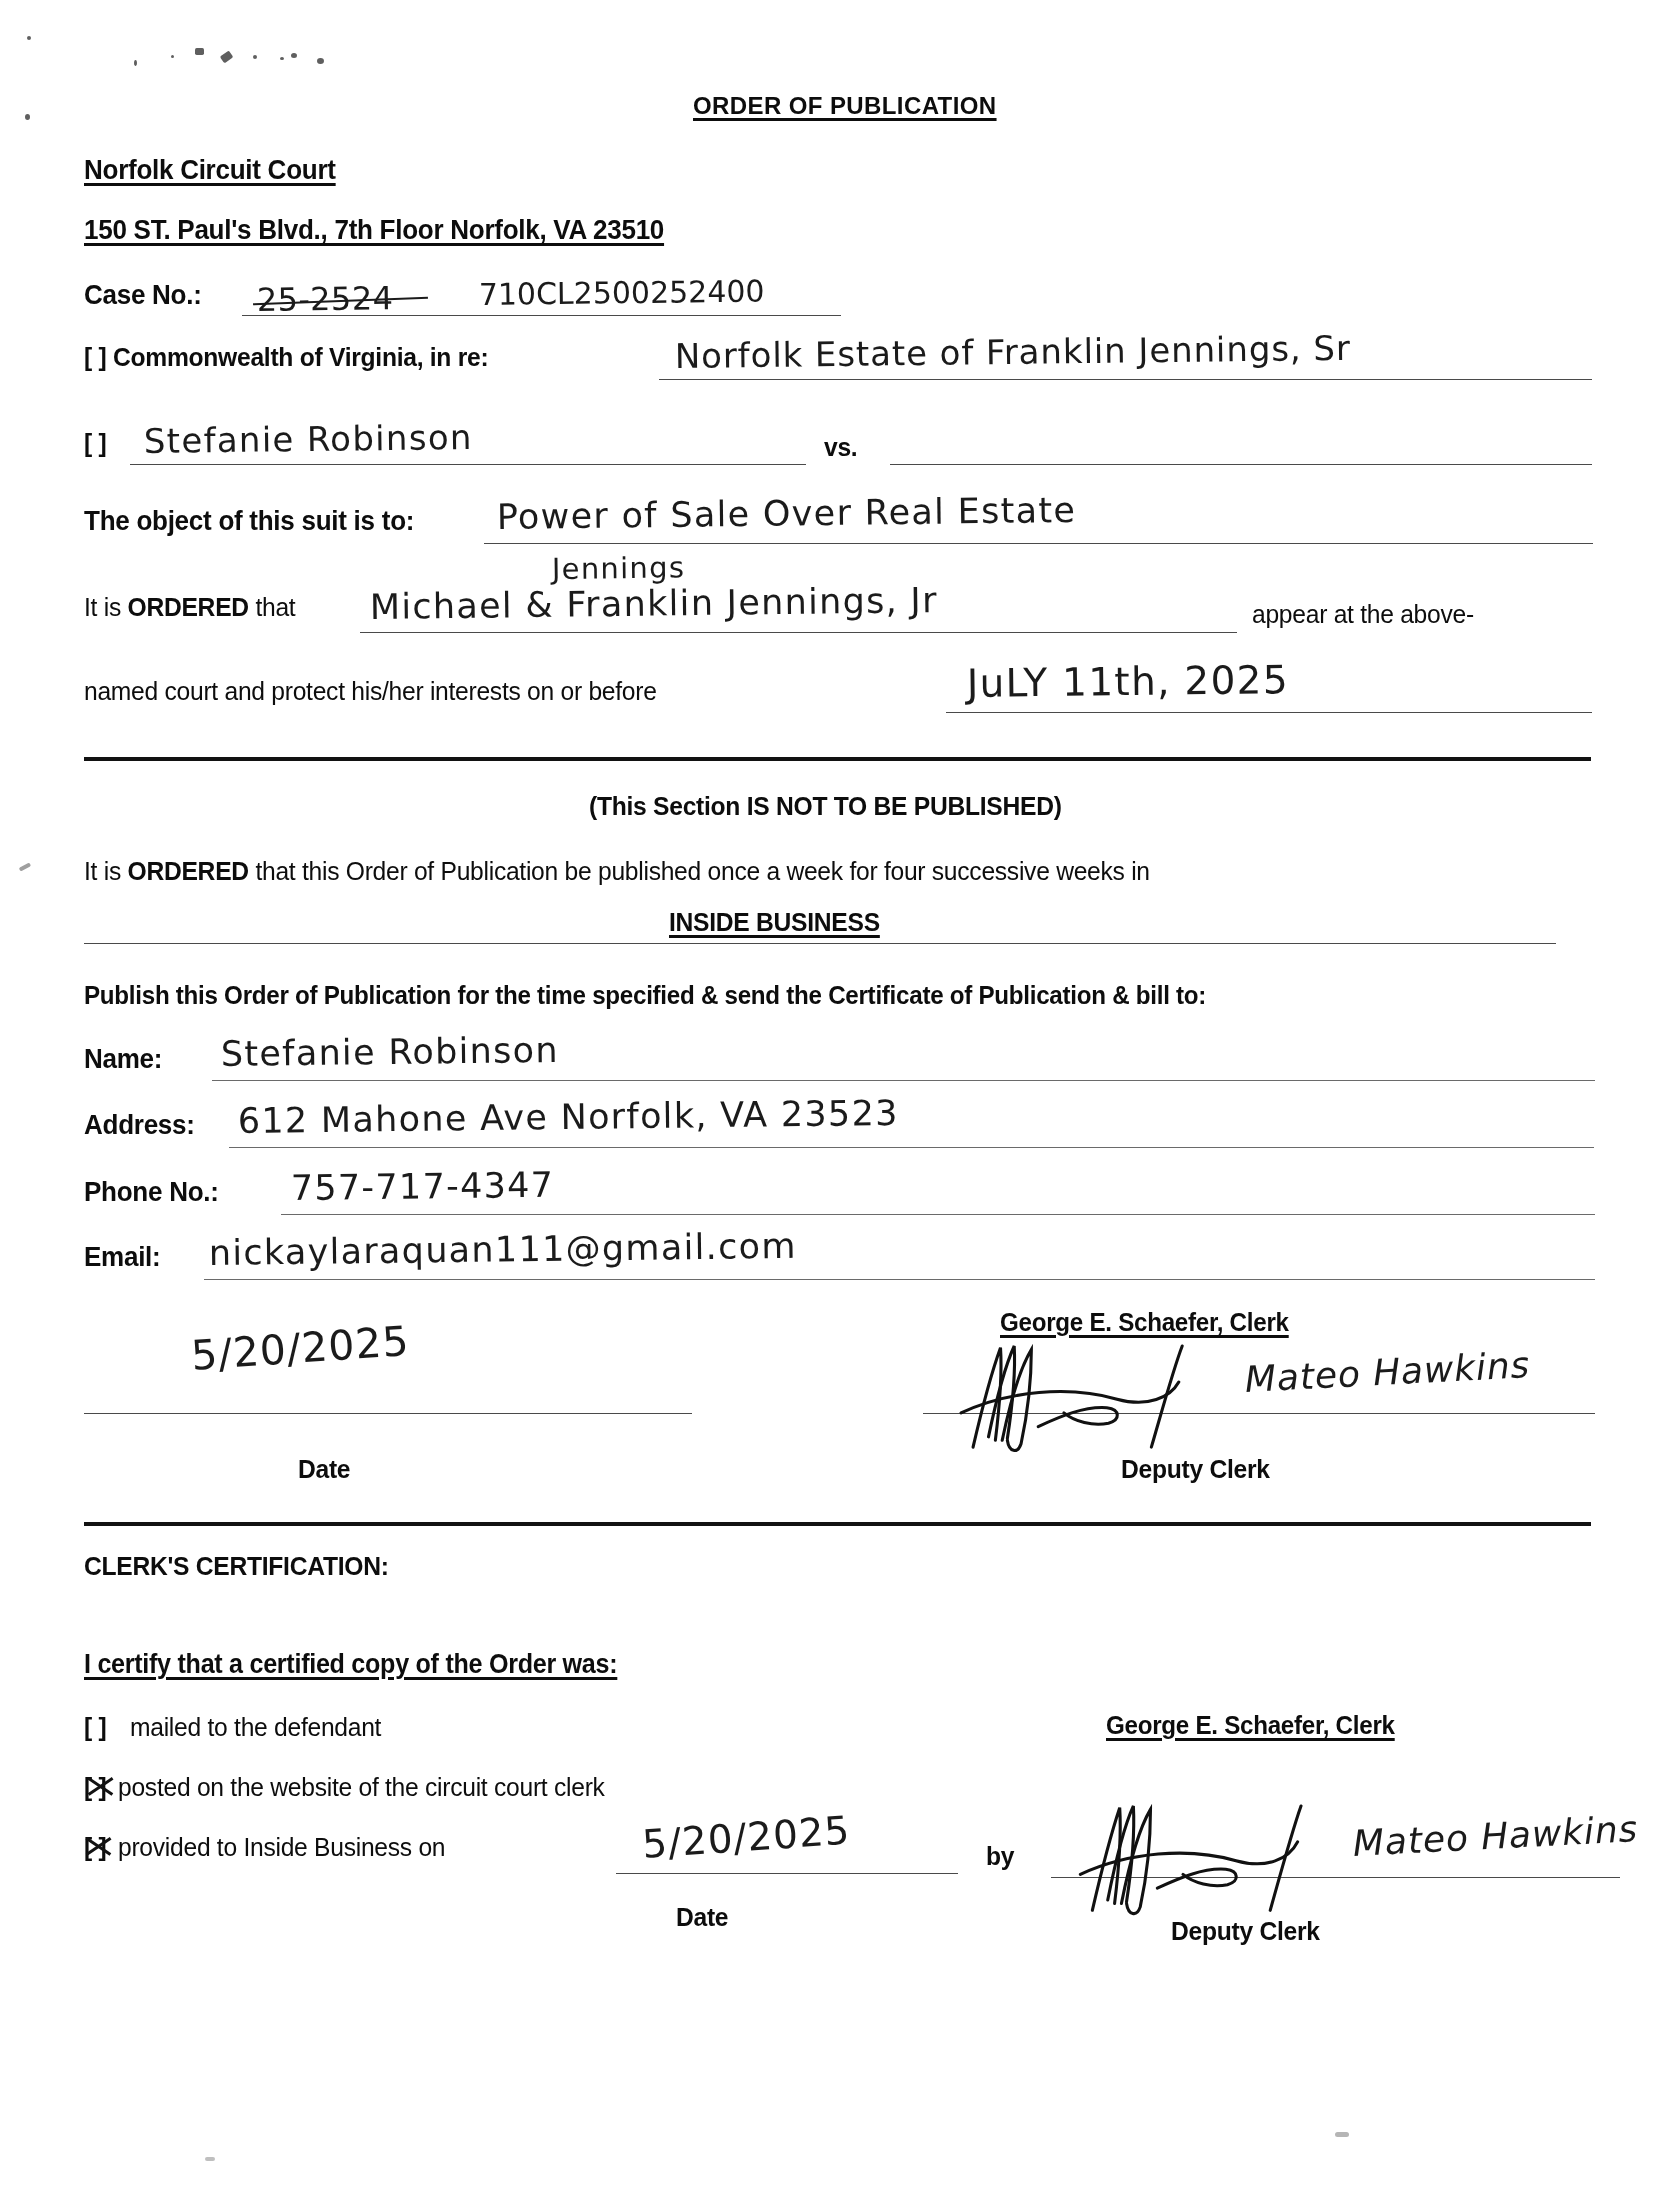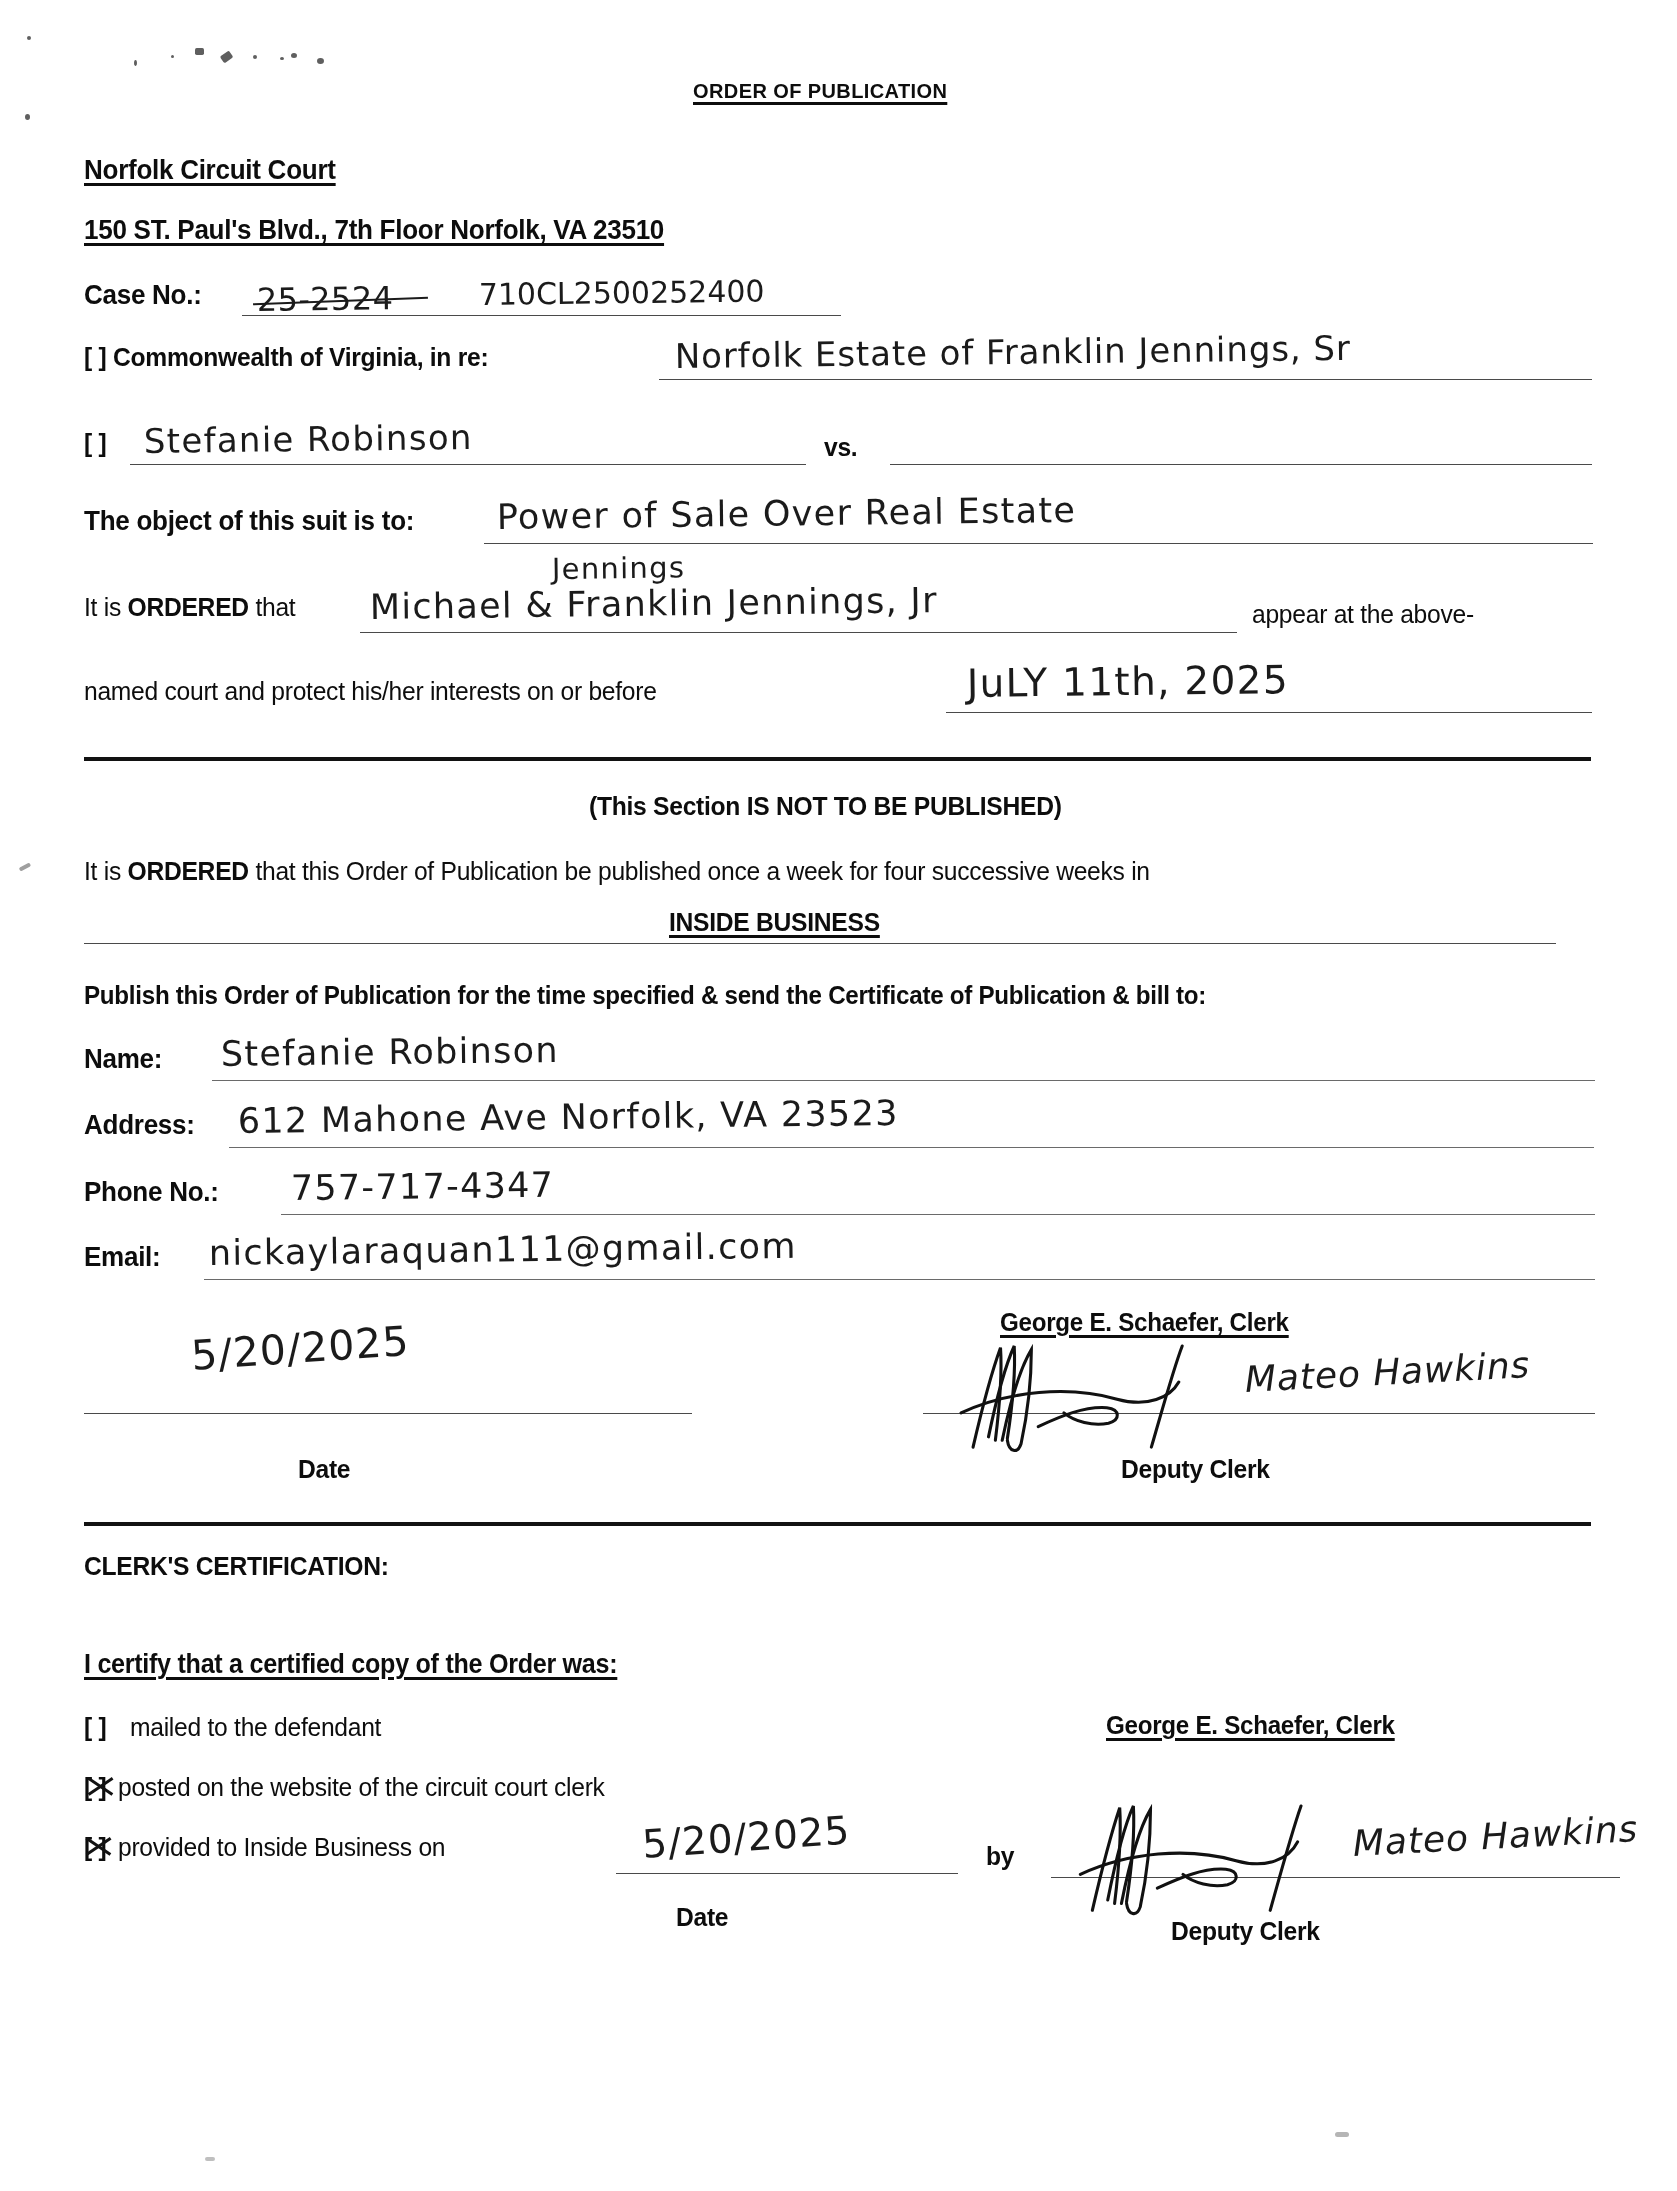--- a/index.html
+++ b/index.html
@@ -109,21 +109,21 @@
   <div class="speck" style="left:221px; top:53px;  width:11px; height:7.7px;  border-radius:1.7px; transform:rotate(-35deg);"></div>
   <div class="speck" style="left:253px; top:55px;  width:4.3px;  height:4.3px;"></div>
   <div class="speck" style="left:280px; top:57px;  width:4.3px;  height:3.4px;"></div>
   <div class="speck" style="left:291px; top:53px;  width:6px;  height:5.1px;"></div>
   <div class="speck" style="left:317px; top:58px;  width:6.8px;  height:6px;"></div>
   <div class="speck" style="left:25px;  top:114px; width:5.1px;  height:6px;"></div>
   <div class="speck" style="left:19px;  top:865px;width:12px; height:4.3px;  border-radius:1.7px; transform:rotate(-28deg); opacity:.45;"></div>
   <div class="speck" style="left:1335px;top:2132px;width:13.7px; height:5.1px;  border-radius:2.6px; opacity:.35;"></div>
   <div class="speck" style="left:205px; top:2157px;width:10.3px; height:4.3px;  border-radius:2.6px; opacity:.3;"></div>
 
-  <div class="prn ul center" style="left:693px; top:80px; font-size:20px; letter-spacing:0.4px; transform:scaleX(1);">ORDER OF PUBLICATION</div>
+  <div class="prn ul center" style="left:693px; top:92px; font-size:24px; letter-spacing:0.4px; transform:scaleX(1);">ORDER OF PUBLICATION</div>
 
   <div class="prn ul" style="left:84px; top:154px; font-size:28px;">Norfolk Circuit Court</div>
   <div class="prn ul" style="left:84px; top:214px; font-size:28px;">150 ST. Paul's Blvd., 7th Floor Norfolk, VA 23510</div>
 
   <div class="prn" style="left:84px; top:279px; font-size:28px;">Case No.:</div>
   <div class="rule" style="left:242px; top:315px; width:599px;"></div>
   <div class="hw tight" style="left:257px; top:281px; font-size:32px;">25-2524</div>
   <div class="strike" style="left:253px; top:300px; width:175px;"></div>
   <div class="hw tight" style="left:479px; top:277px; font-size:30px; letter-spacing:0px;">710CL2500252400</div>
 

